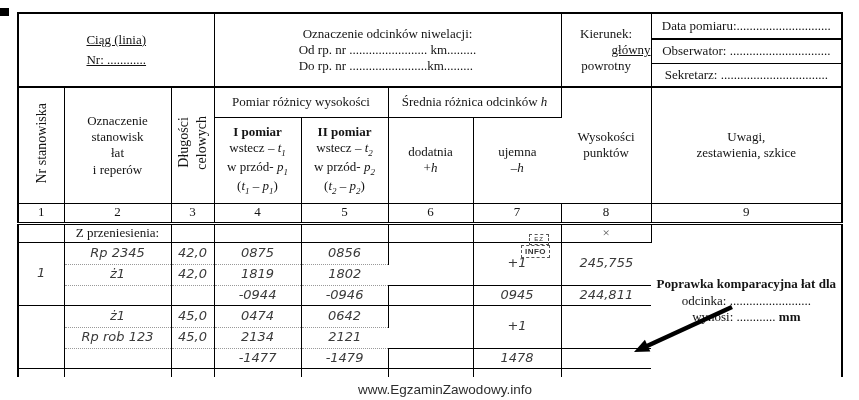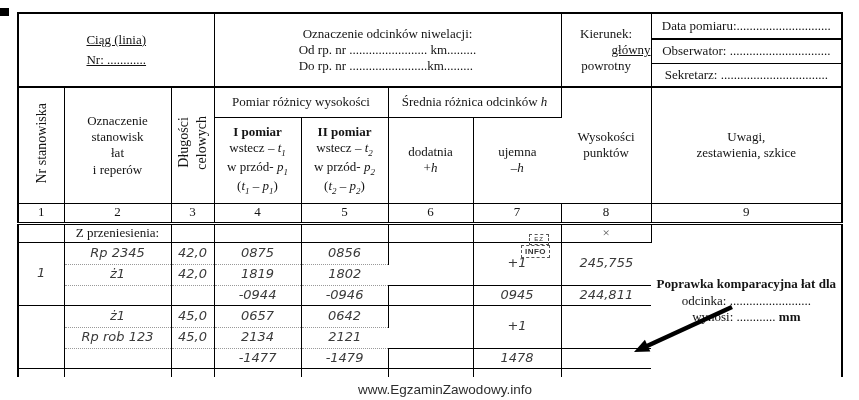--- a/index.html
+++ b/index.html
@@ -224,21 +224,21 @@
     <td class="hand">-0946</td>
     <td></td>
     <td class="hand">0945</td>
     <td class="hand hand-lg">244,811</td>
   </tr>
 
   <tr class="ra">
     <td rowspan="3" class="hand"></td>
     <td class="hand dotb">ż1</td>
     <td class="hand dotb">45,0</td>
-    <td class="hand dotb">0657</td>
+    <td class="hand dotb">0474</td>
     <td class="hand dotb">0642</td>
     <td rowspan="2"></td>
     <td rowspan="2" class="hand vbot">+1</td>
     <td rowspan="2" class="hand hand-lg vtop"></td>
   </tr>
   <tr class="rb">
     <td class="hand dotb">Rp rob 123</td>
     <td class="hand dotb">45,0</td>
     <td class="hand dotb">2134</td>
     <td class="hand dotb">2121</td>

